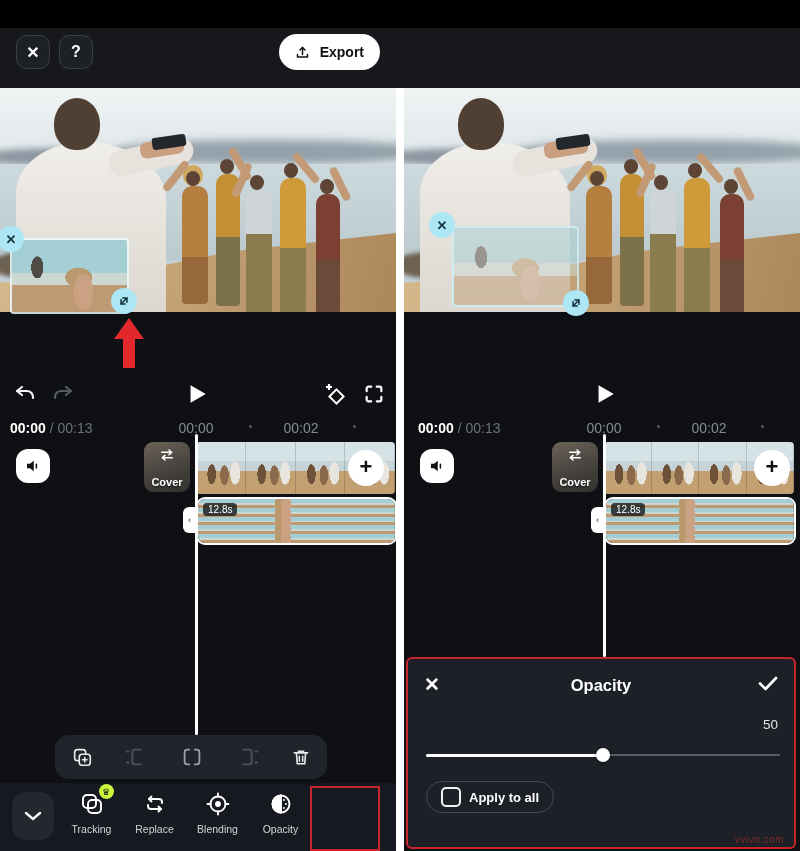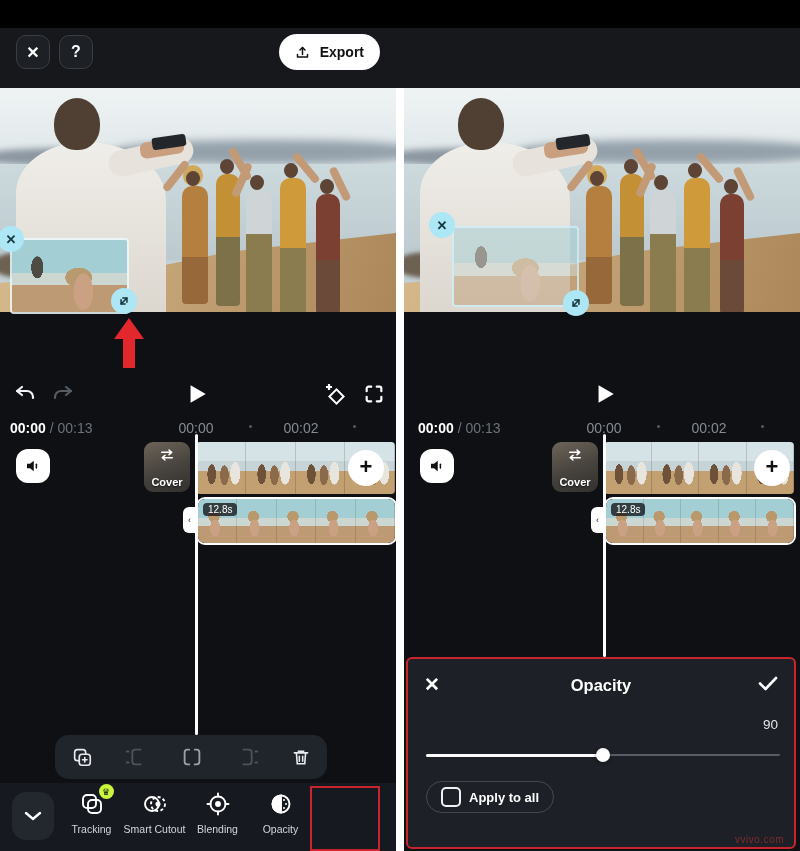--- a/index.html
+++ b/index.html
@@ -94,21 +94,21 @@
        radial-gradient(ellipse 6px 14px at 58% 64%, #8a6a4a 70%, rgba(0,0,0,0) 72%),
        radial-gradient(ellipse 7px 16px at 80% 60%, #e8e5df 70%, rgba(0,0,0,0) 72%),
        linear-gradient(#d5e3e7 0 36%, #c6d4d8 36% 56%, #c2a072 56% 100%);
       border-right:1px solid rgba(0,0,0,.15);}
   .plusbtn{position:absolute;left:348px;top:450px;width:36px;height:36px;border-radius:50%;background:#fff;border:none;
            color:#111;font-size:22px;font-weight:bold;display:flex;align-items:center;justify-content:center;
            cursor:pointer;z-index:3;padding:0 0 2px 0;}
   .piphandle{position:absolute;left:183px;top:507px;width:13px;height:26px;background:#fff;border-radius:6px 0 0 6px;
              color:#222;font-size:9px;display:flex;align-items:center;justify-content:center;cursor:pointer;z-index:3;border:none;padding:0;}
   .pipclip{position:absolute;left:196px;top:497px;width:197px;height:44px;border:2px solid #fff;border-radius:9px;
-           overflow:hidden;display:flex;cursor:pointer;}
+           overflow:hidden;display:flex;cursor:pointer;flex-direction:column;}
   .pth{flex:1;background:
        radial-gradient(ellipse 7px 12px at 45% 66%, #caa183 70%, rgba(0,0,0,0) 72%),
        radial-gradient(ellipse 8px 8px at 42% 40%, #b9986c 70%, rgba(0,0,0,0) 72%),
        linear-gradient(#a3ced3 0 44%, #ccd7d2 44% 62%, #bd9a73 62% 100%);
       border-right:1px solid rgba(0,0,0,.12);}
   .durbadge{position:absolute;left:5px;top:4px;background:rgba(18,20,24,.78);color:#fff;font-size:10px;
             padding:1px 5px;border-radius:4px;z-index:2;}
   .playhead{position:absolute;width:2.5px;background:#fff;z-index:5;border-radius:2px;}
 
   
@@ -338,27 +338,28 @@
             <svg width="26" height="26" viewBox="0 0 26 26" fill="none" stroke="#fff" stroke-width="1.9">
               <rect x="4" y="4" width="13" height="13" rx="4"></rect>
                 <rect x="9" y="9" width="13" height="13" rx="4"></rect>
               </svg>
             <span class="probadge">♛</span>
           </span>
           <span class="tlab">Tracking</span>
         </div>
         <div class="titem">
           <span class="ticon">
-            <svg width="28" height="26" viewBox="0 0 28 26" fill="none" stroke="#fff" stroke-width="1.9">
-              <circle cx="11" cy="13" r="7"></circle>
-                <circle cx="17" cy="13" r="7" stroke-dasharray="3 2.4"></circle>
-                <circle cx="17" cy="13" r="1.6" fill="#fff"></circle>
+            <svg width="26" height="26" viewBox="0 0 26 26" fill="none" stroke="#fff" stroke-width="1.9" stroke-linecap="round" stroke-linejoin="round">
+              <path d="M7 8h10a3 3 0 0 1 3 3v1"></path>
+                <path d="M9.5 5.5L7 8l2.5 2.5"></path>
+              <path d="M19 18H9a3 3 0 0 1-3-3v-1"></path>
+                <path d="M16.5 20.5L19 18l-2.5-2.5"></path>
               </svg>
           </span>
-          <span class="tlab">Smart Cutout</span>
+          <span class="tlab">Replace</span>
         </div>
         <div class="titem">
           <span class="ticon">
             <svg width="26" height="26" viewBox="0 0 26 26" fill="none" stroke="#fff" stroke-width="1.9" stroke-linecap="round">
               <circle cx="13" cy="13" r="7.5"></circle>
                 <circle cx="13" cy="13" r="2" fill="#fff"></circle>
               <path d="M13 2.5v3M13 20.5v3M2.5 13h3M20.5 13h3"></path>
               </svg>
           </span>
           <span class="tlab">Blending</span>
@@ -469,21 +470,21 @@
     <div class="playhead" style="left:199px;top:434px;height:223px;"></div>
 
     <div class="oppanel">
       <button class="op-close"><span>✕</span></button>
       <div class="op-title">Opacity</div>
       <button class="op-check">
         <svg width="24" height="24" viewBox="0 0 24 24" fill="none" stroke="#fff" stroke-width="2.6" stroke-linecap="round" stroke-linejoin="round">
           <path d="M4 12.5l5.5 5.5L20 7"></path>
           </svg>
       </button>
-      <div class="op-value">90</div>
+      <div class="op-value">50</div>
       <div class="op-slider">
         <div class="s-track"></div>
         <div class="s-fill"></div>
         <div class="s-thumb"></div>
       </div>
       <button class="applybtn">
         <span class="chk"></span>
         <span>Apply to all</span>
       </button>
       <div class="wmark">vvivo.com</div>

